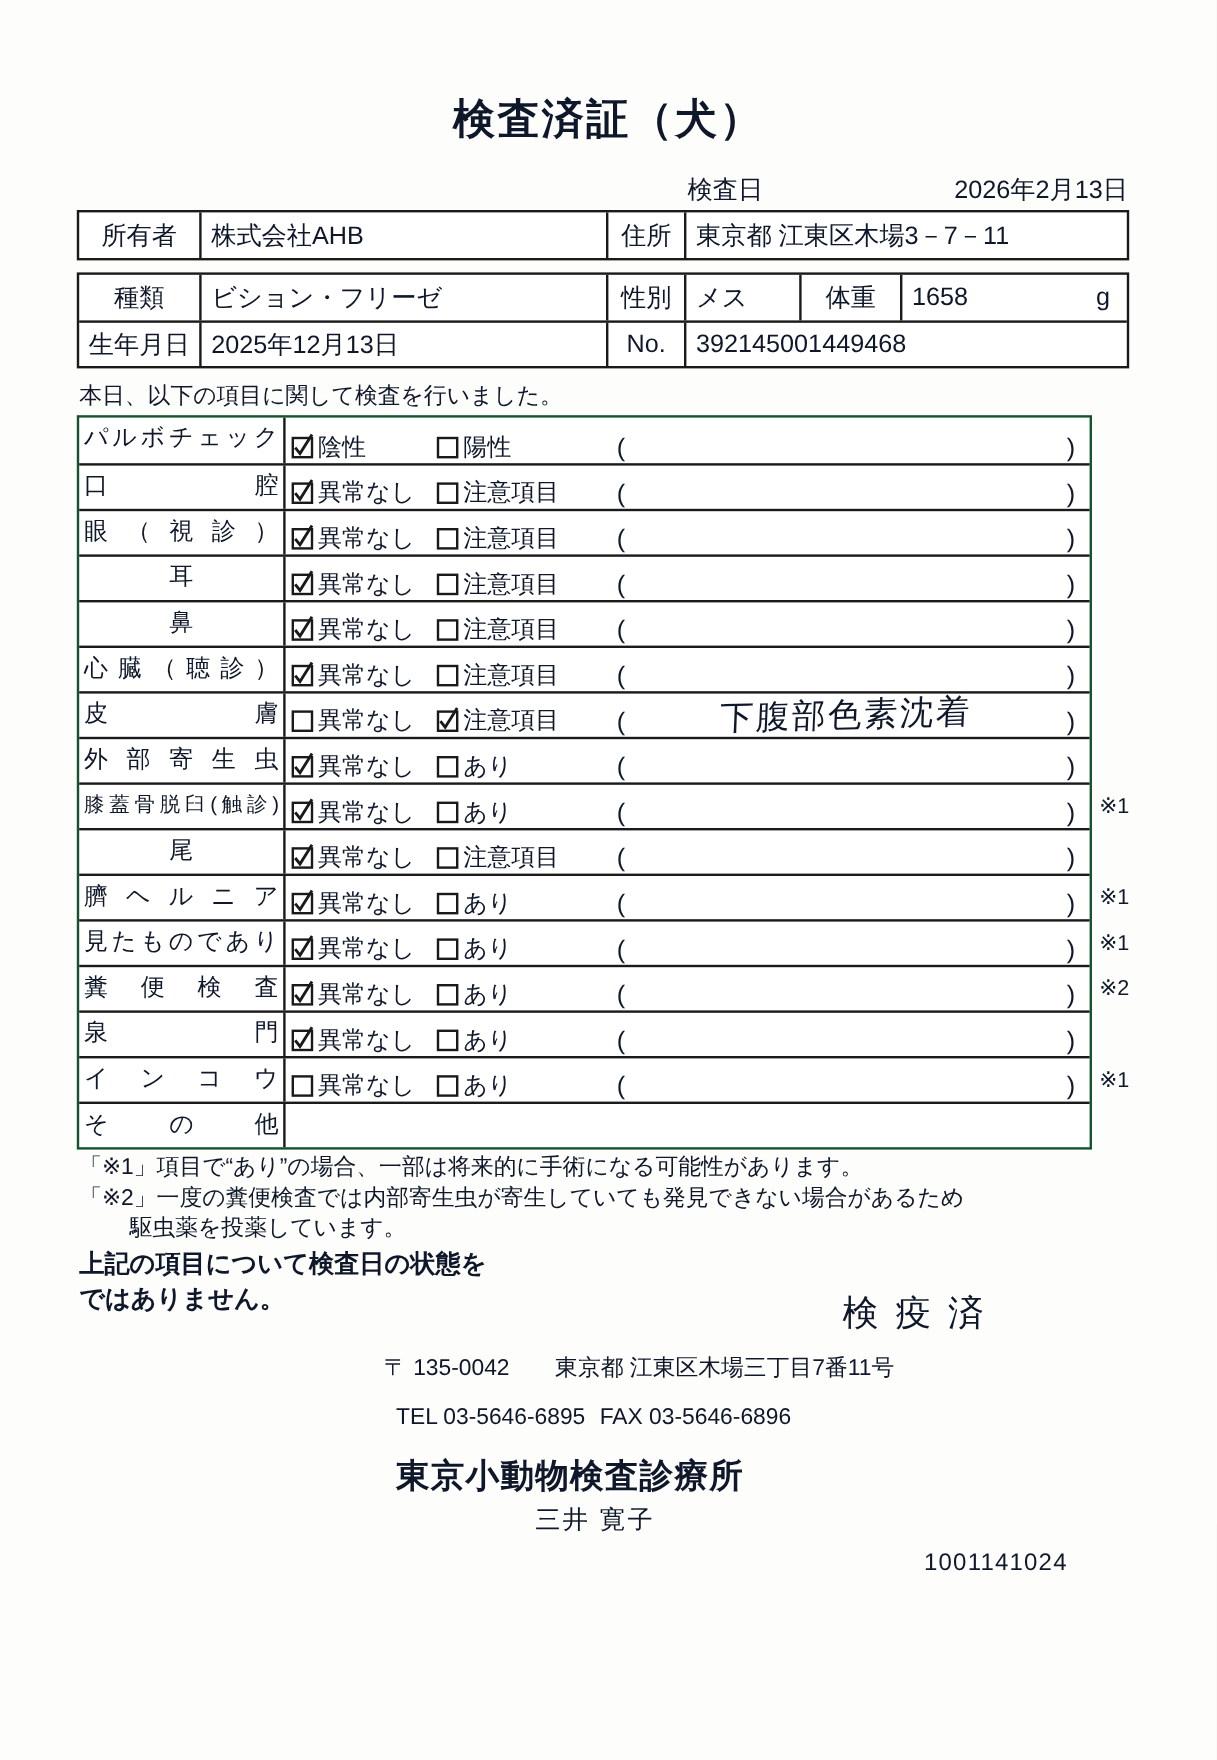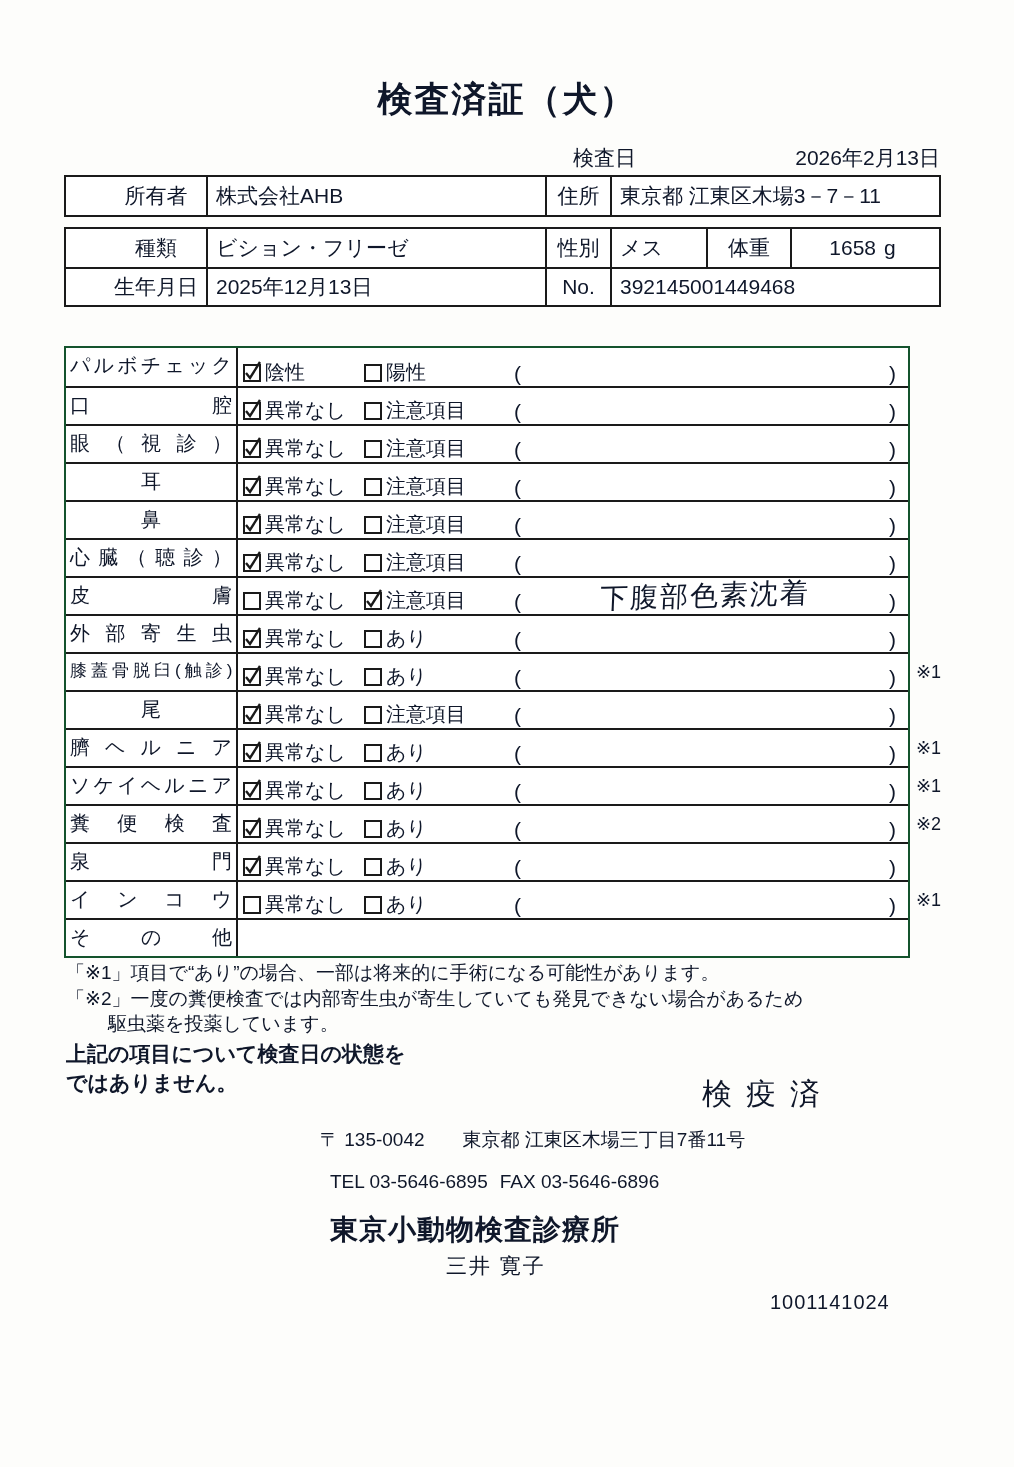--- a/index.html
+++ b/index.html
@@ -26,38 +26,38 @@
   .exam-date-label{top:144px;left:573px;font-size:21px;}
   .exam-date-value{top:144px;right:74px;font-size:21px;}
 
   
   .info-table{
     left:64px;width:877px;
     border:2px solid #1a1a1a;
     box-sizing:border-box;
     background:#fff;
   }
-  .t-row{display:flex;height:38px;box-sizing:border-box;padding-left:40px;}
+  .t-row{display:flex;height:38px;box-sizing:border-box;}
   .t-row + .t-row{border-top:2px solid #1a1a1a;}
   .t-cell{
     box-sizing:border-box;
     display:flex;align-items:center;
     font-size:21px;
     padding:0 8px;
     overflow:hidden;white-space:nowrap;
   }
   .t-cell.lbl{justify-content:center;padding:0 4px;}
   .t-cell.bordered{border-right:2px solid #1a1a1a;}
   .w-label{width:102px;flex:none;}
   .w-val1{width:339px;flex:none;}
   .w-label2{width:65px;flex:none;}
   .w-sex{width:96px;flex:none;}
   .w-wlabel{width:84px;flex:none;}
   .fill{flex:1;}
-  .weight-cell{justify-content:center;gap:8px;padding-right:14px;}
+  .weight-cell{justify-content:space-between;gap:8px;padding-right:14px;}
   .table-a{top:175px;}
   .table-b{top:227px;}
 
   .statement{top:317px;left:66px;font-size:19px;}
 
   
   .checklist{
     top:346px;left:64px;width:846px;
     border:2px solid #14532d;
     box-sizing:border-box;background:#fff;
@@ -158,20 +158,21 @@
       </div>
     </div>
     <div class="t-row">
       <div class="t-cell lbl bordered w-label">生年月日</div>
       <div class="t-cell bordered w-val1">2025年12月13日</div>
       <div class="t-cell lbl bordered w-label2">No.</div>
       <div class="t-cell fill">392145001449468</div>
     </div>
   </div>
 
+  <div class="abs statement">本日、以下の項目に関して検査を行いました。</div>
 
   <div class="abs checklist">
 
     <div id="rows-container">
       <div class="check-row">
         <div class="label-cell" data-align="justify">パルボチェック</div>
         <div class="opts">
           <span class="opt opt1">
             <span class="checkbox" data-checked="true">
               <svg class="mark" viewBox="0 0 15 15">
@@ -427,21 +428,21 @@
             <span class="opt-label">あり</span>
           </span>
           <span class="paren">(</span>
           <span class="paren-content"></span>
           <span class="paren">)</span>
         </div>
         <span class="note-mark">※1</span>
       </div>
 
       <div class="check-row">
-        <div class="label-cell" data-align="justify">ソケイヘルニア</div>
+        <div class="label-cell" data-align="justify">見たものであり</div>
         <div class="opts">
           <span class="opt opt1">
             <span class="checkbox" data-checked="true">
               <svg class="mark" viewBox="0 0 15 15">
                   <polyline points="2,8 6,13 16,-3"></polyline>
                 </svg>
             </span>
             <span class="opt-label">異常なし</span>
           </span>
           <span class="opt opt2">

